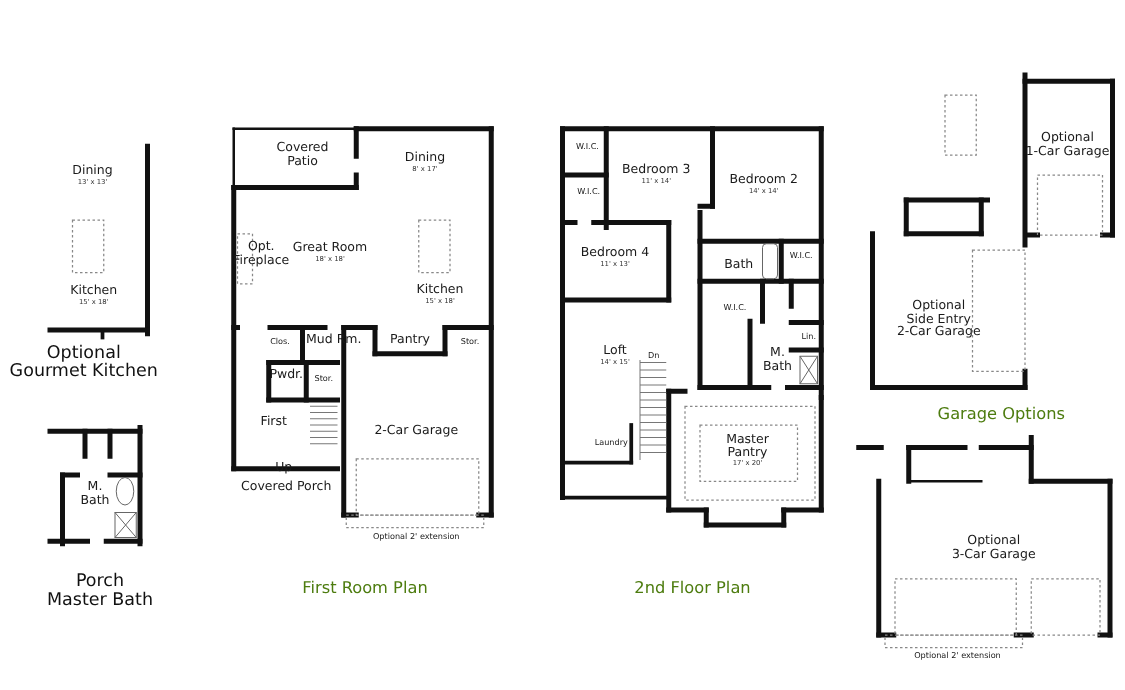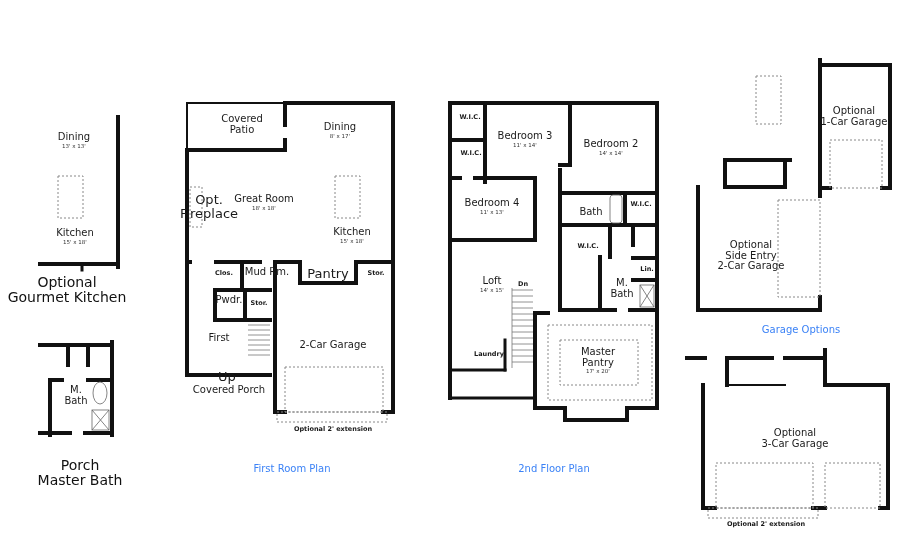--- a/index.html
+++ b/index.html
@@ -2,24 +2,24 @@
 <html><head>
 <meta charset="utf-8">
 <style>
   html, body { margin:0; padding:0; background:#ffffff; }
   body { width:900px; height:552px; position:relative; overflow:hidden;
          font-family:"DejaVu Sans","Liberation Sans",sans-serif; color:#1a1a1a; }
   svg.plan { position:absolute; left:0; top:0; }
   .lbl { position:absolute; text-align:center; transform:translateX(-50%); white-space:nowrap; line-height:1.05; }
   .room { font-size:10px; }
   .room .dim { display:block; font-size:5.5px; color:#333; margin-top:1px; }
-  .small { font-size:13px; }
-  .tiny { font-size:6.5px;font-weight:bold; }
+  .small { font-size:10px; }
+  .tiny { font-size:6.5px; }
   .title { font-size:14px; color:#111; }
-  .caption { font-size:10px; color:#3b82f6; }
+  .caption { font-size:13px; color:#4d7c0f; }
 </style>
 </head>
 <body>
 
 <svg class="plan" width="900" height="552" viewBox="0 0 900 552">
   <g fill="none" stroke="#111" stroke-width="4" stroke-linecap="square">
 
     <g>
       <line x1="118" y1="117" x2="118" y2="267"></line>
       <line x1="40" y1="264" x2="118" y2="264"></line>

